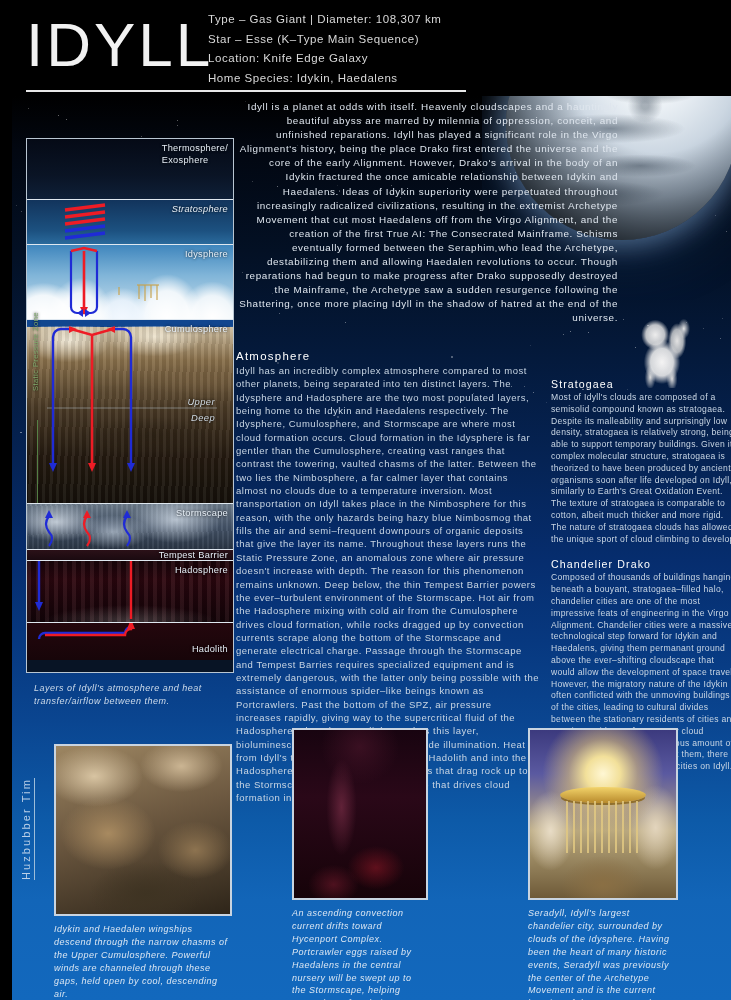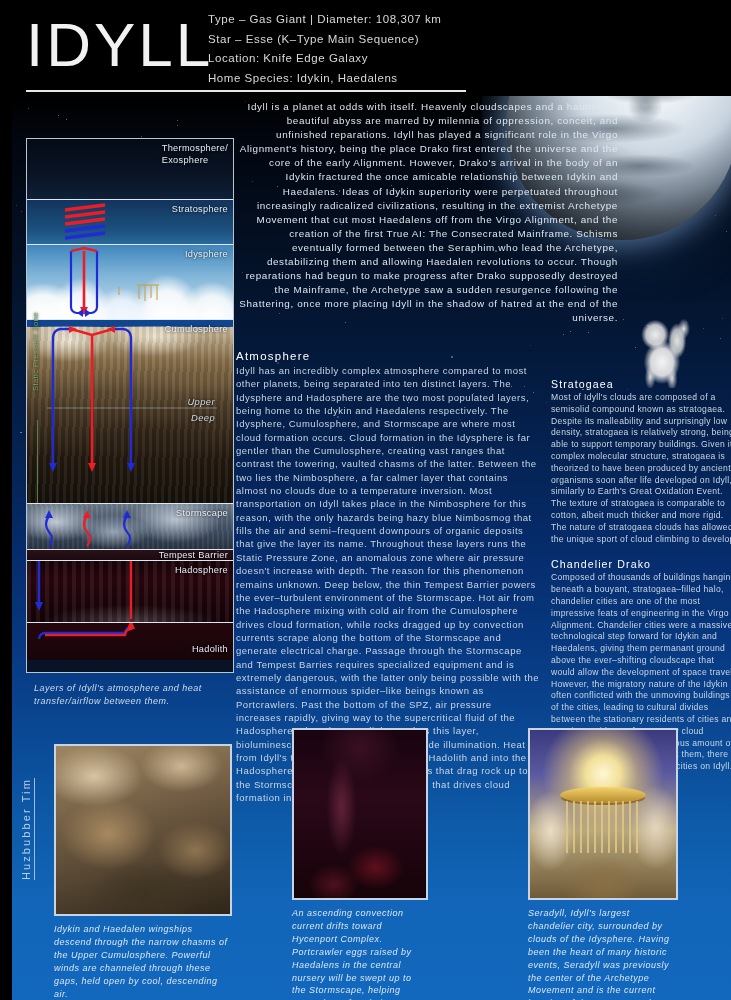--- a/index.html
+++ b/index.html
@@ -153,21 +153,21 @@
     position: absolute;
     right: 18px;
     color: #cfd9e2;
     font-size: 9.4px;
     font-style: italic;
     letter-spacing: .4px;
     text-shadow: 0 0 3px rgba(0,0,0,.9);
   }
 
   .l-thermo { height: 60px; background: linear-gradient(180deg,#050a16,#0a1425 60%,#0e2038); }
-  .l-strato { height: 45px; background: linear-gradient(180deg,#12345c,#1c5180 70%,#2a6a9c); }
+  .l-strato { height: 45px; background: linear-gradient(180deg,#12345c,#1c5180 70%,#2a6a9c); font-style: italic; }
   .l-idy    { height: 75px; background: linear-gradient(180deg,#3f86bd,#7fb4d8 40%,#cfe2ee 100%); }
   .l-nimbo  { height: 26px; background: linear-gradient(180deg,#1452a8,#0f48a0); }
   .l-cumulo { height: 184px; background: linear-gradient(180deg,#11468f 0 7px,#cdbda0 7px,#8a714c 22%,#4a3a26 48%,#241a10 75%,#15100a 100%); }
   .l-storm  { height: 46px; background: linear-gradient(180deg,#6e7d8c,#46556a 50%,#2a3645); }
   .l-tempest{ height: 11px; background: linear-gradient(180deg,#2b1118,#1a0a10); }
   .l-hado   { height: 62px; background: linear-gradient(180deg,#190409,#2a060e 30%,#120308 100%); }
   .l-hadolith{height: 38px; background: linear-gradient(180deg,#24070d,#170509); }
 
   
   .clouds-idy {

